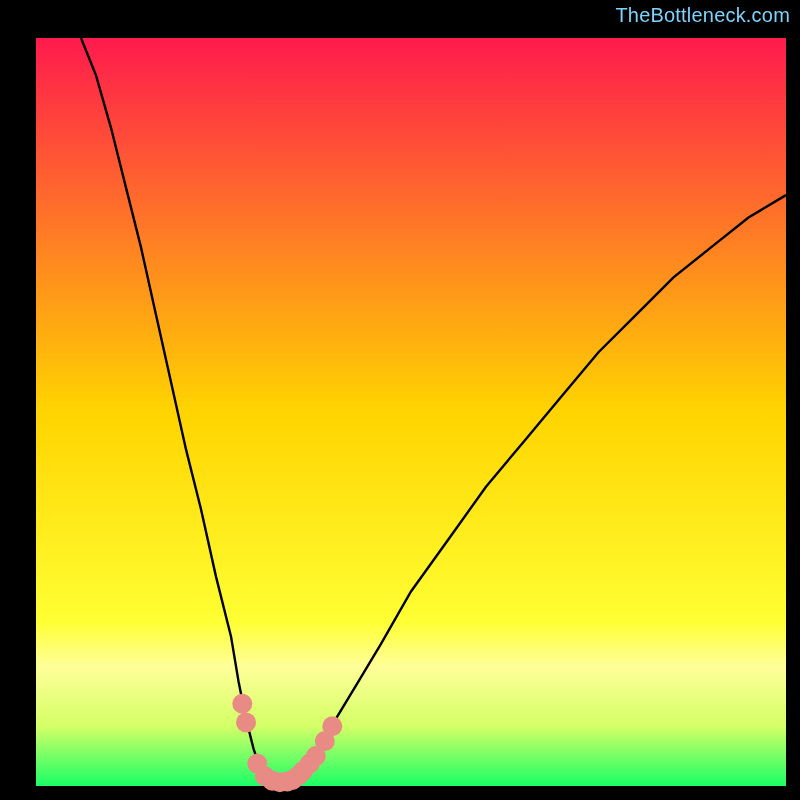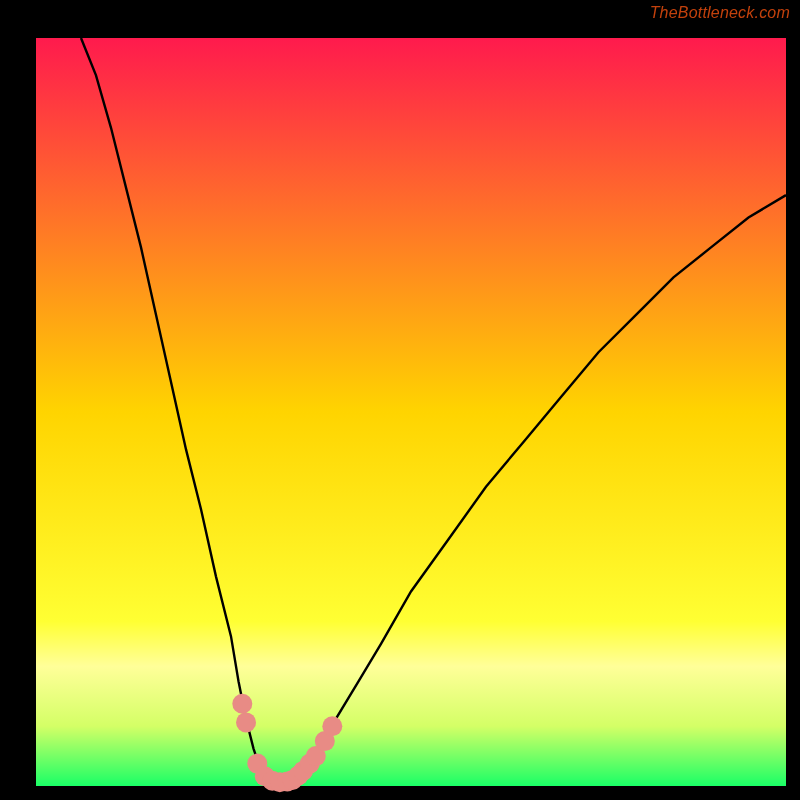--- a/index.html
+++ b/index.html
@@ -13,26 +13,25 @@
   }
   .frame {
     position: absolute;
     inset: 0;
     background: #000000;
   }
   .watermark {
     position: absolute;
     top: 4px;
     right: 10px;
-    color: #c2410c;
-    font-size: 16px;
+    color: #7dd3fc;
+    font-size: 20px;
     font-weight: 500;
     letter-spacing: 0.2px;
     z-index: 10;
-    font-style: italic;
   }
   svg {
     position: absolute;
     left: 0;
     top: 0;
   }
 </style>
 </head>
 <body>
 

